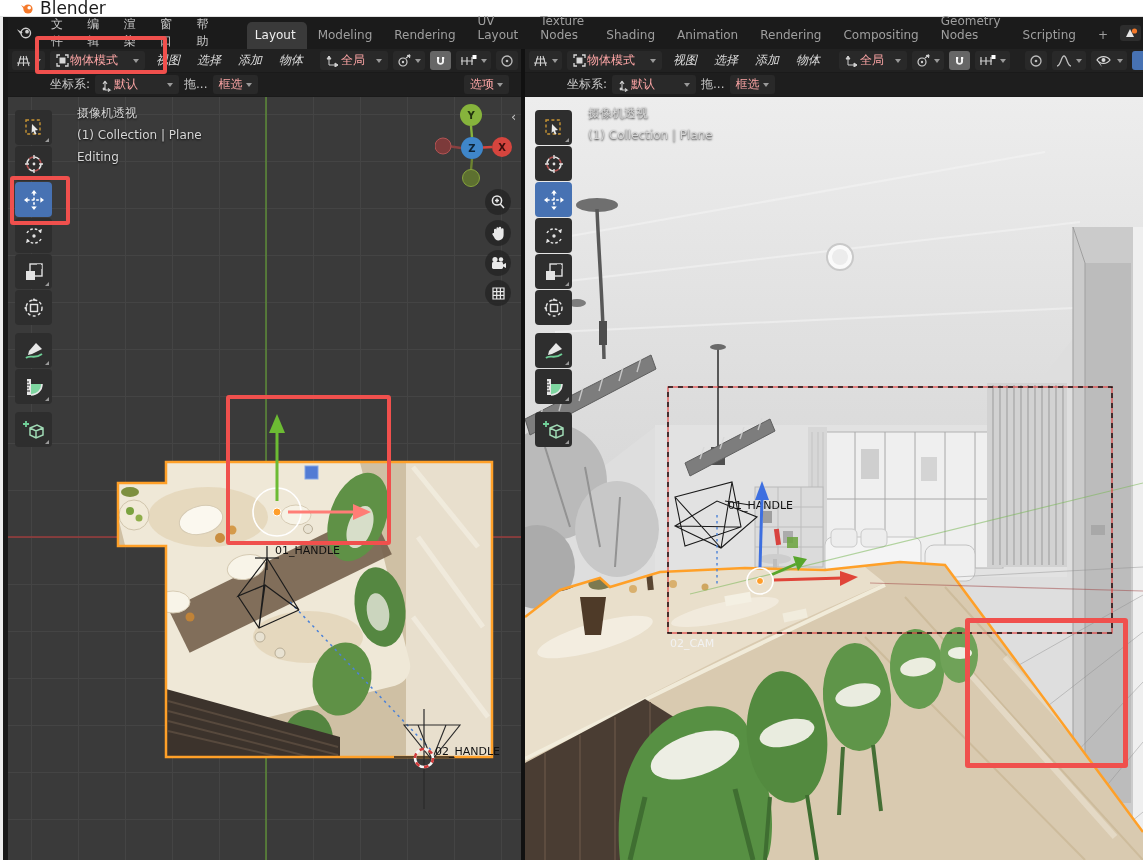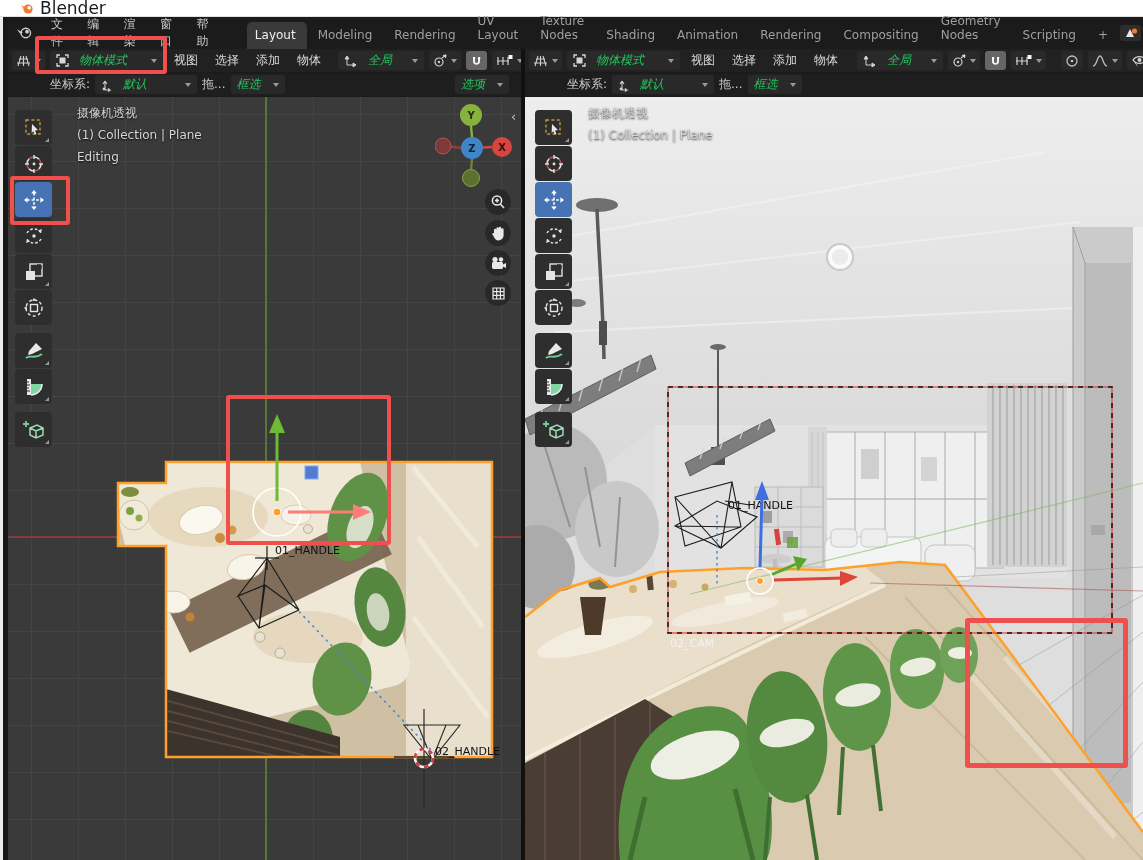--- a/index.html
+++ b/index.html
@@ -22,23 +22,23 @@
   #topbar .corner { margin-left:auto; margin-right:2px; display:flex; align-items:center; }
 
   
   .editor { position:absolute; top:49px; height:811px; }
   #editor-left  { left:8px;   width:513px; }
   #editor-right { left:525px; width:618px; }
   #divider { position:absolute; left:521px; top:49px; width:4px; height:811px; background:#111; }
 
   .hdr { height:24px; background:#212121; display:flex; align-items:center; padding:0 4px; gap:5px; color:#dcdcdc; font-size:12px; overflow:hidden; white-space:nowrap; border-bottom:1px solid #1a1a1a; }
   .hdr2 { height:24px; background:#1e1e1e; }
-  .dd { display:flex; align-items:center; gap:10px; background:#292929; border-radius:3px; height:19px; padding:0 6px; color:#22c55e;font-style:italic; }
+  .dd { display:flex; align-items:center; gap:1px; background:#292929; border-radius:3px; height:19px; padding:0 6px; color:#fca5a5; }
   .caret { width:0; height:0; border-left:3.5px solid transparent; border-right:3.5px solid transparent; border-top:4px solid #9a9a9a; margin-left:2px; }
-  .menu-item { padding:2px 6px; border-radius:3px; }
+  .menu-item { padding:2px 6px; border-radius:3px;font-style:italic; }
   .ibtn { display:flex; align-items:center; gap:2px; background:#292929; border-radius:3px; height:19px; padding:0 4px; }
   .ibtn.enabled { background:#666; }
   .plain-label { color:#c9c9c9; }
   .blue-chip { width:16px; height:19px; background:#4772b3; border-radius:3px 0 0 3px; margin-right:-6px; }
 
   
   .canvas { position:absolute; left:0; top:48px; width:100%; height:763px; overflow:hidden; }
   #canvas-left { background:#3a3a3a;
     background-image:linear-gradient(#444 1px, transparent 1px),linear-gradient(90deg,#444 1px, transparent 1px);
     background-size:47px 47px; background-position:23px 17px; }

